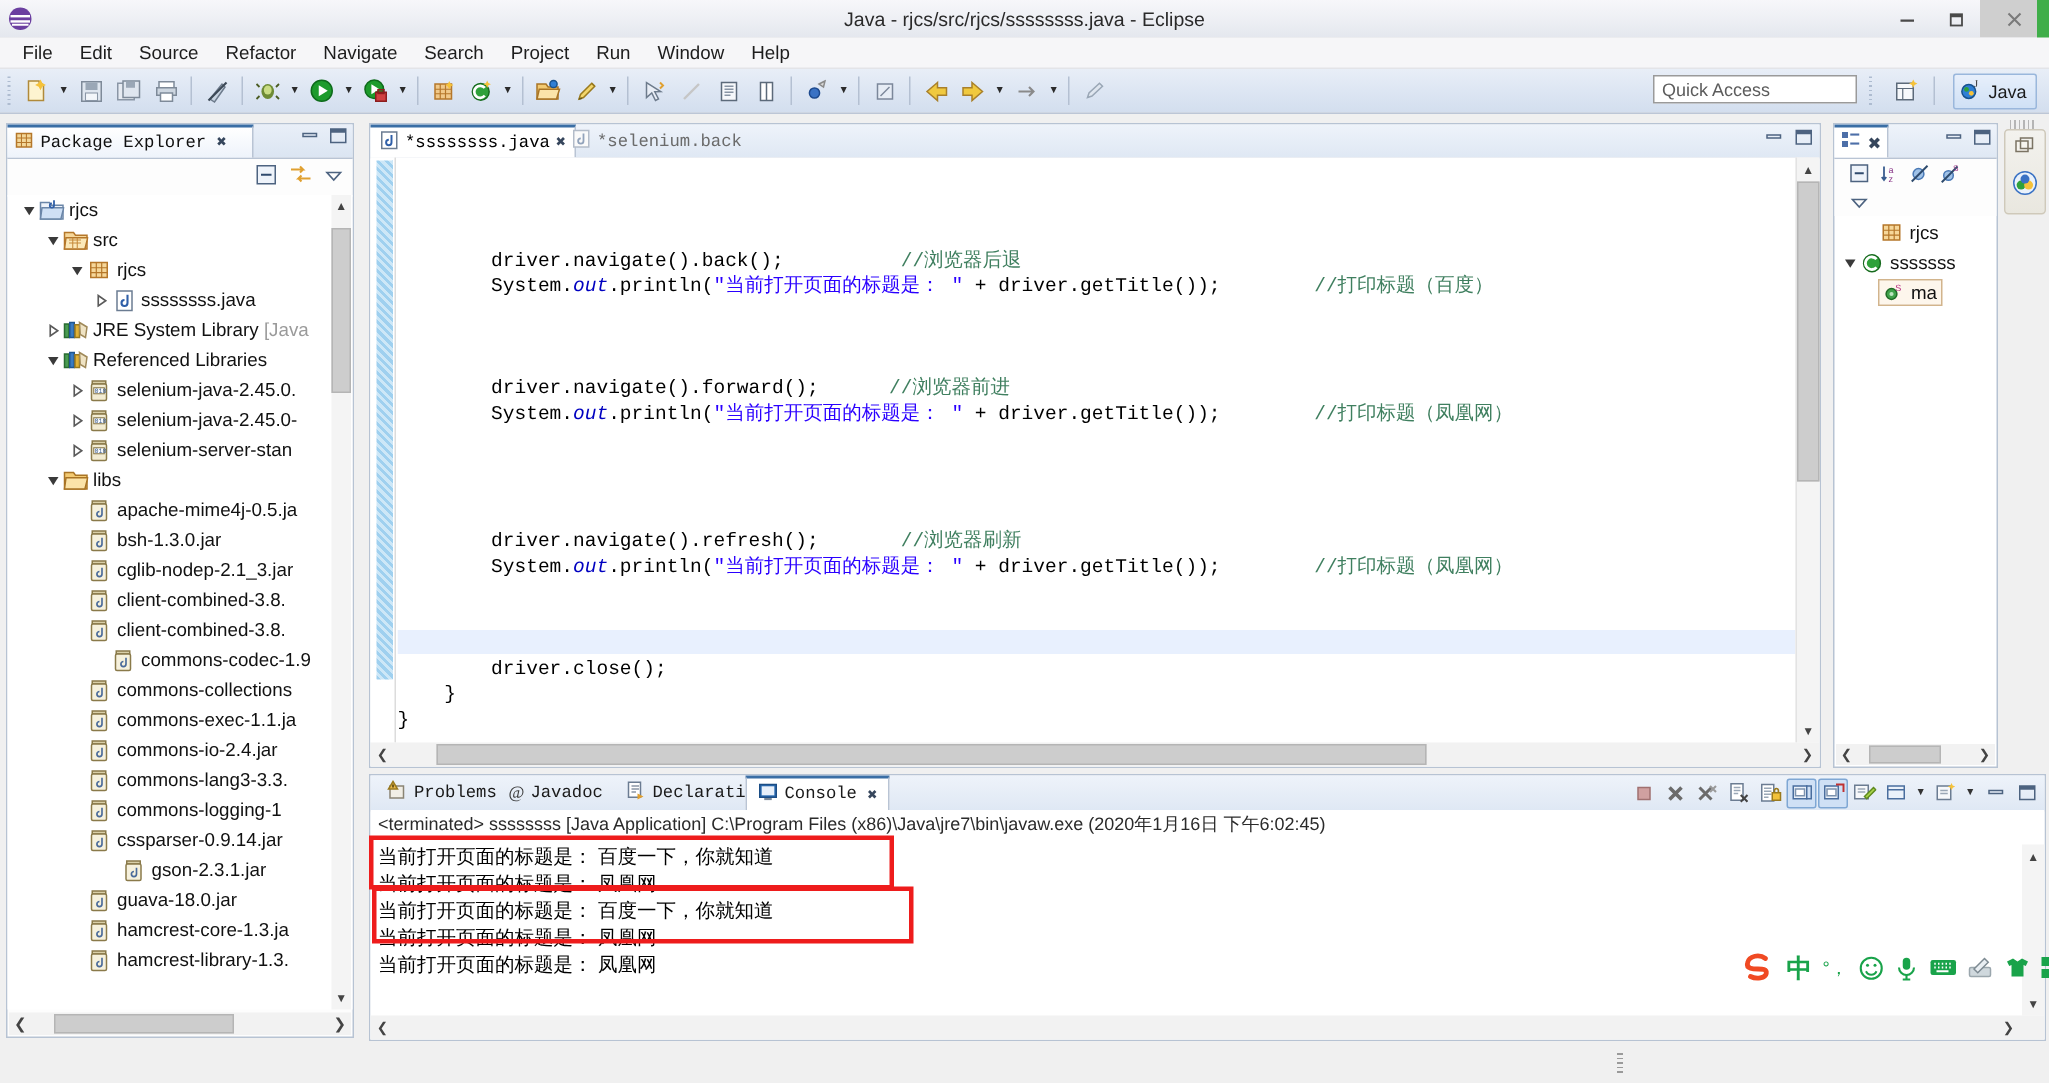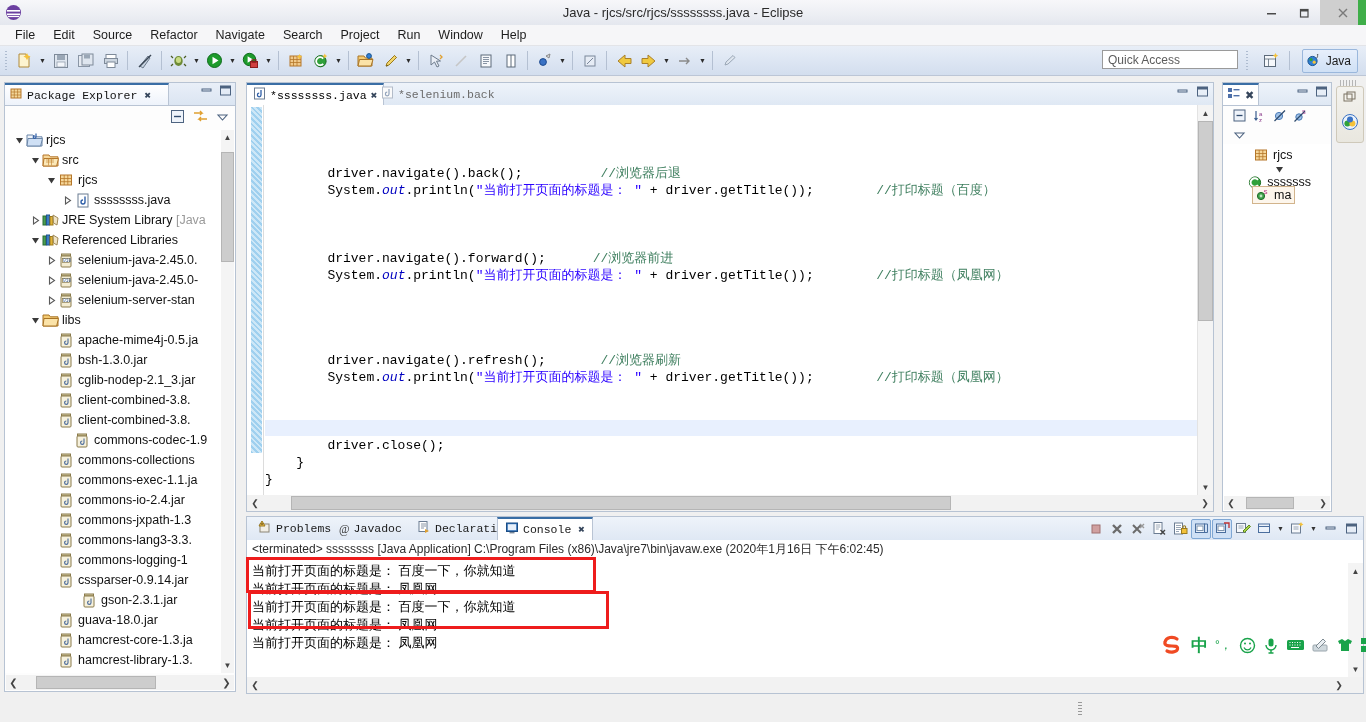--- a/index.html
+++ b/index.html
@@ -732,31 +732,20 @@
         <div class="tree-row" style="padding-left: 40px;">
           <span class="tw"></span>
           <span class="ticon">
             <svg width="15" height="15" viewBox="0 0 15 15">
               <rect x="2.5" y="1" width="9" height="2" fill="#d9cfa8" stroke="#8a7a4a"></rect>
               <rect x="2" y="3" width="10" height="11" rx="1" fill="#f6f1dd" stroke="#8a7a4a"></rect>
               <path d="M9 5.5 v4.2 a1.7 1.7 0 1 1 -1.7-1.7" fill="none" stroke="#4a6a9a" stroke-width="1.1"></path>
             </svg>
           </span>
           <span>commons-io-2.4.jar</span>
-        </div>
-        <div class="tree-row" style="padding-left: 40px;">
-          <span class="tw"></span>
-          <span class="ticon">
-            <svg width="15" height="15" viewBox="0 0 15 15">
-              <rect x="2.5" y="1" width="9" height="2" fill="#d9cfa8" stroke="#8a7a4a"></rect>
-              <rect x="2" y="3" width="10" height="11" rx="1" fill="#f6f1dd" stroke="#8a7a4a"></rect>
-              <path d="M9 5.5 v4.2 a1.7 1.7 0 1 1 -1.7-1.7" fill="none" stroke="#4a6a9a" stroke-width="1.1"></path>
-            </svg>
-          </span>
-          <span>commons-jxpath-1.3</span>
         </div>
         <div class="tree-row" style="padding-left: 40px;">
           <span class="tw"></span>
           <span class="ticon">
             <svg width="15" height="15" viewBox="0 0 15 15">
               <rect x="2.5" y="1" width="9" height="2" fill="#d9cfa8" stroke="#8a7a4a"></rect>
               <rect x="2" y="3" width="10" height="11" rx="1" fill="#f6f1dd" stroke="#8a7a4a"></rect>
               <path d="M9 5.5 v4.2 a1.7 1.7 0 1 1 -1.7-1.7" fill="none" stroke="#4a6a9a" stroke-width="1.1"></path>
             </svg>
           </span>
@@ -973,21 +962,21 @@
           <span style="display: flex; align-items: center;">
             <span class="ticon">
               <svg width="15" height="14" viewBox="0 0 15 14">
                 <rect x="1.5" y="2" width="11" height="10" fill="#f6d79a" stroke="#b5772a"></rect>
                 <path d="M1.5 5.5 h11 M1.5 8.7 h11 M5.2 2 v10 M8.8 2 v10" stroke="#b5772a" stroke-width=".8"></path>
               </svg>
             </span>
             <span>rjcs</span>
           </span>
         </div>
-        <div class="tree-row" style="padding-left: 4px; flex-direction: column;">
+        <div class="tree-row" style="padding-left: 4px;">
           <span class="tw">
             <svg width="9" height="9" viewBox="0 0 9 9">
               <path d="M1 2 L8 2 L4.5 7.5 z" fill="#3a3a3a"></path>
             </svg>
           </span>
           <span style="display: flex; align-items: center;">
             <span class="ticon">
               <svg width="15" height="15" viewBox="0 0 15 15">
                 <circle cx="7" cy="7.5" r="5.6" fill="#2fa13a" stroke="#176a1e"></circle>
                 <path d="M10 4.8 a4.2 4.2 0 1 0 0 5.4" fill="none" stroke="#fff" stroke-width="1.9"></path>

